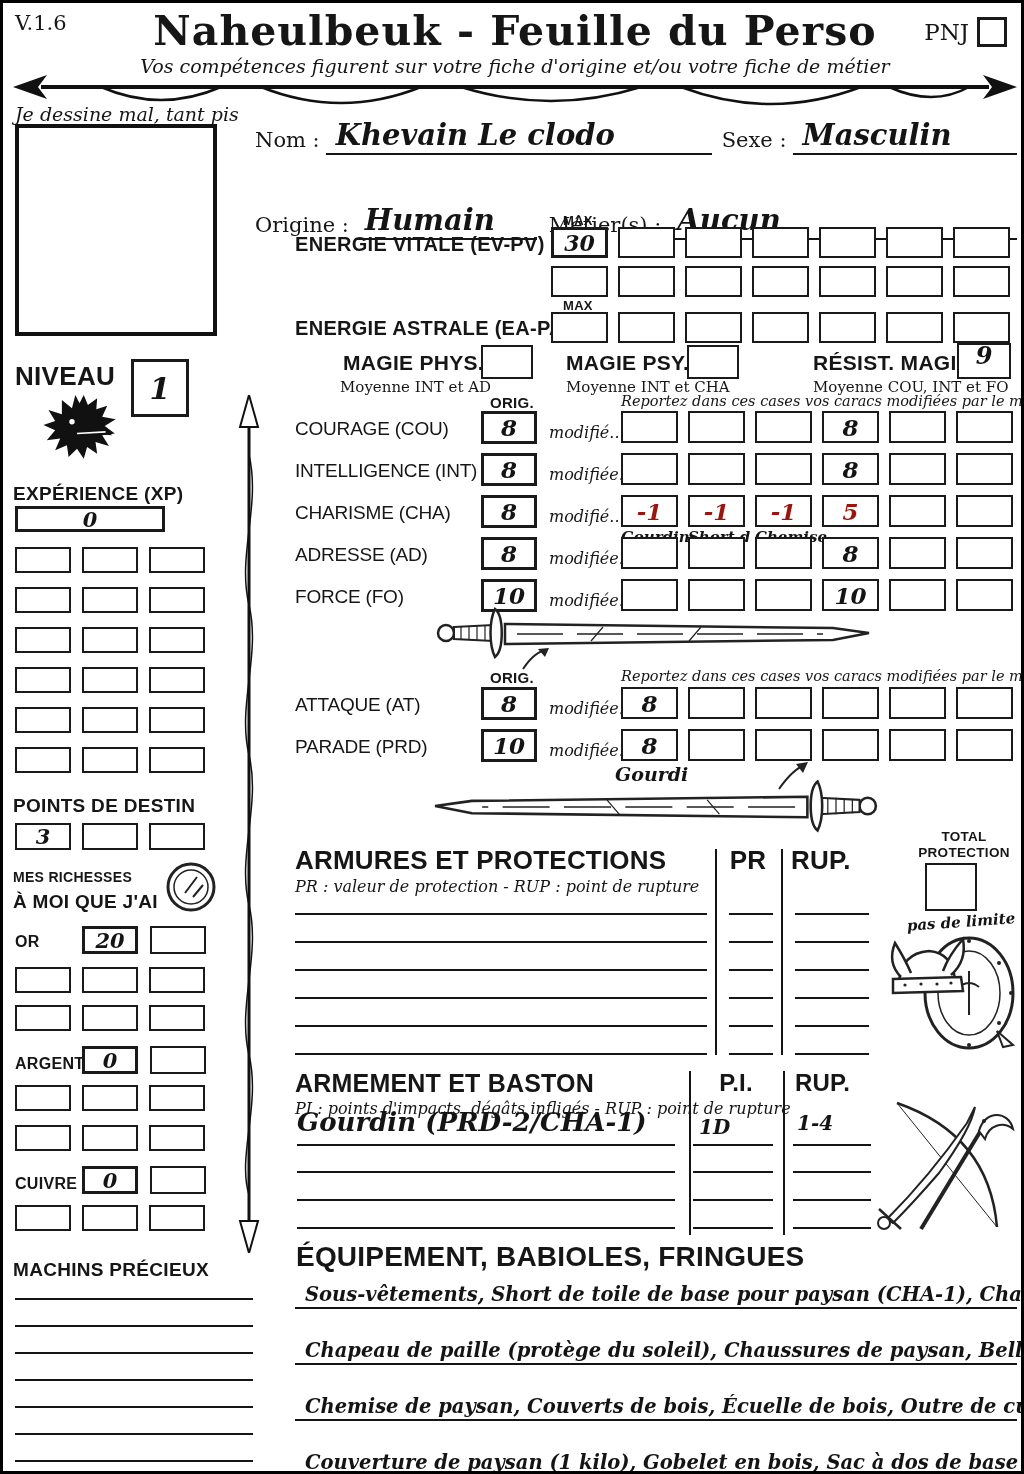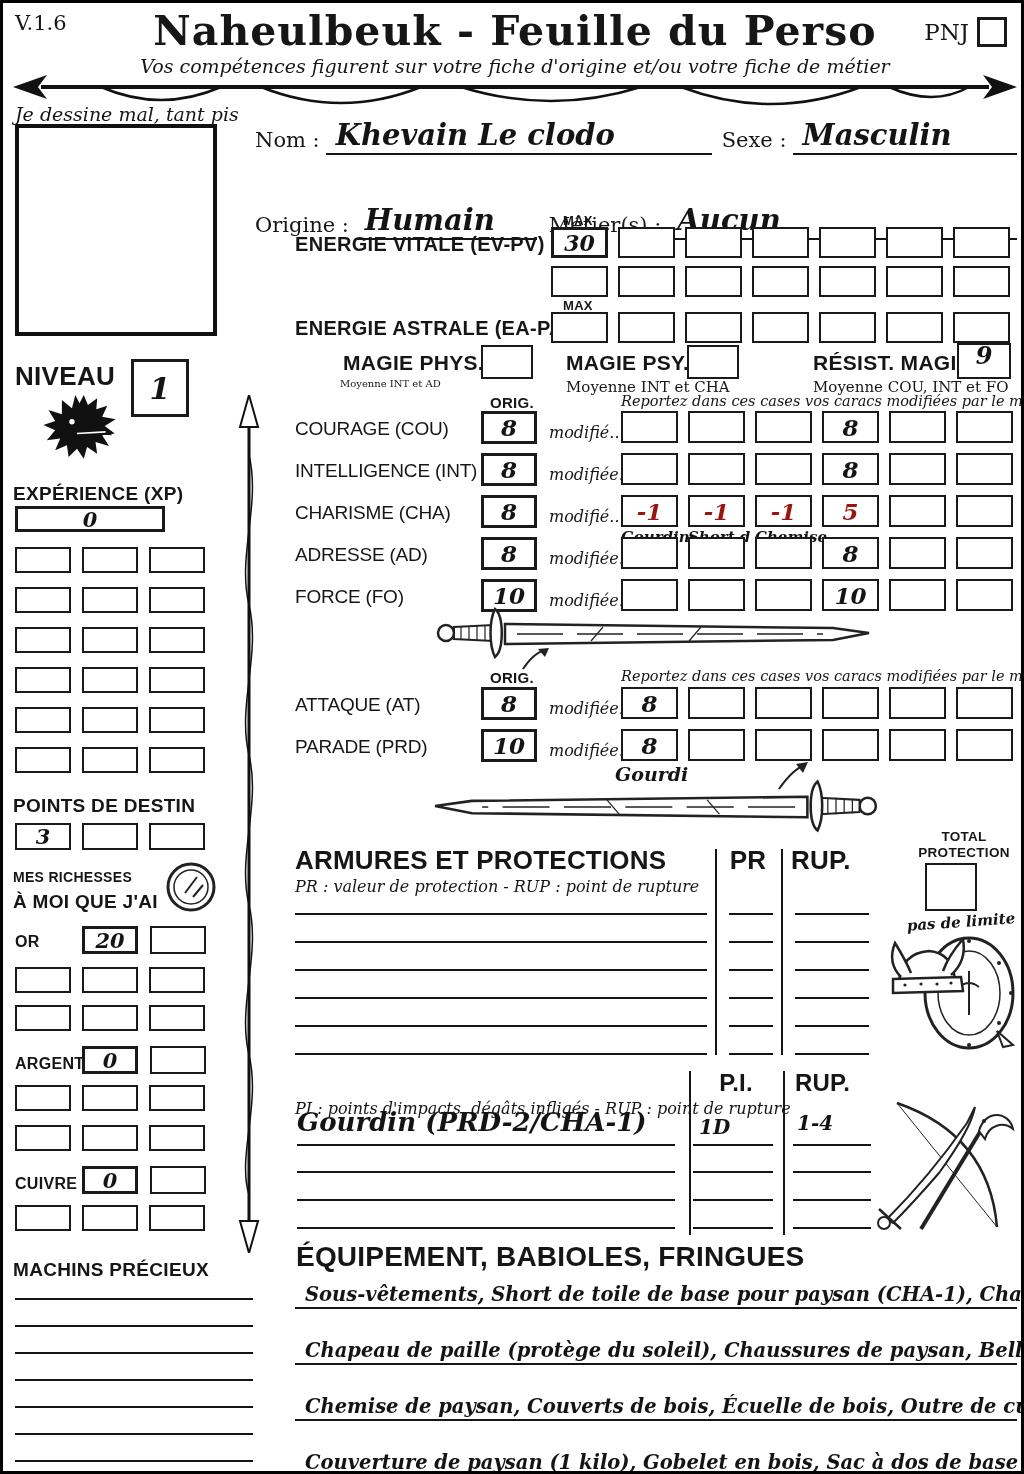--- a/index.html
+++ b/index.html
@@ -104,21 +104,21 @@
     <div class="box cell"></div>
     <div class="box cell"></div>
     <div class="box cell"></div>
     <div class="box cell"></div>
     <div class="box cell"></div>
     <div class="box cell"></div>
   </div>
 
   <div class="abs lbl" style="left:340px;top:348px;font-size:21px">MAGIE PHYS.</div>
   <div class="abs box" style="left:478px;top:342px;width:52px;height:34px"></div>
-  <div class="abs srf" style="left:337px;top:375px;font-size:10px">Moyenne INT et AD</div>
+  <div class="abs srf" style="left:337px;top:375px;font-size:15px">Moyenne INT et AD</div>
   <div class="abs lbl" style="left:563px;top:348px;font-size:21px">MAGIE PSY.</div>
   <div class="abs box" style="left:684px;top:342px;width:52px;height:34px"></div>
   <div class="abs srf" style="left:563px;top:375px;font-size:15px">Moyenne INT et CHA</div>
   <div class="abs lbl" style="left:810px;top:348px;font-size:21px">RÉSIST. MAGIE</div>
   <div class="abs box" style="left:954px;top:340px;width:54px;height:36px">
     <span class="hw" style="font-size:24px;margin-top:-12px">9</span>
   </div>
   <div class="abs srf" style="left:810px;top:375px;font-size:15px">Moyenne COU, INT et FO</div>
 
   <div class="abs lbl" style="left:487px;top:391px;font-size:15px">ORIG.</div>
@@ -398,20 +398,21 @@
     <path d="M14,56 Q16,26 44,24 Q68,26 70,54 Z" fill="#fff" stroke="#222" stroke-width="2.5"></path>
     <path d="M8,52 L76,50 L78,64 L8,66 Z" fill="#fff" stroke="#222" stroke-width="2.5"></path>
     <circle cx="20" cy="58" r="1.6" fill="#222"></circle>
       <circle cx="36" cy="57" r="1.6" fill="#222"></circle>
     <circle cx="52" cy="57" r="1.6" fill="#222"></circle>
       <circle cx="66" cy="56" r="1.6" fill="#222"></circle>
     <path d="M16,50 Q2,36 10,16 Q20,32 26,46" fill="#fff" stroke="#222" stroke-width="2.5"></path>
     <path d="M66,48 Q82,34 78,12 Q64,28 58,44" fill="#fff" stroke="#222" stroke-width="2.5"></path>
   </svg>
 
+  <div class="abs sectitle" style="left:292px;top:1066px;font-size:25px">ARMEMENT ET BASTON</div>
   <div class="abs srf it" style="left:292px;top:1096px;font-size:16px">PI : points d'impacts, dégâts infligés - RUP : point de rupture</div>
   <div class="abs vline" style="left:686px;top:1068px;height:164px"></div>
   <div class="abs vline" style="left:780px;top:1068px;height:164px"></div>
   <div class="abs sectitle" style="left:686px;top:1066px;width:94px;text-align:center;font-size:24px">P.I.</div>
   <div class="abs sectitle" style="left:792px;top:1066px;font-size:24px">RUP.</div>
 
   <div class="abs hw" style="left:294px;top:1104px;font-size:26px">Gourdin (PRD-2/CHA-1)</div>
   <div class="abs hw" style="left:696px;top:1112px;font-size:20px">1D</div>
   <div class="abs hw" style="left:794px;top:1108px;font-size:20px">1-4</div>
   <div class="abs hline" style="left:294px;top:1141px;width:378px"></div>

